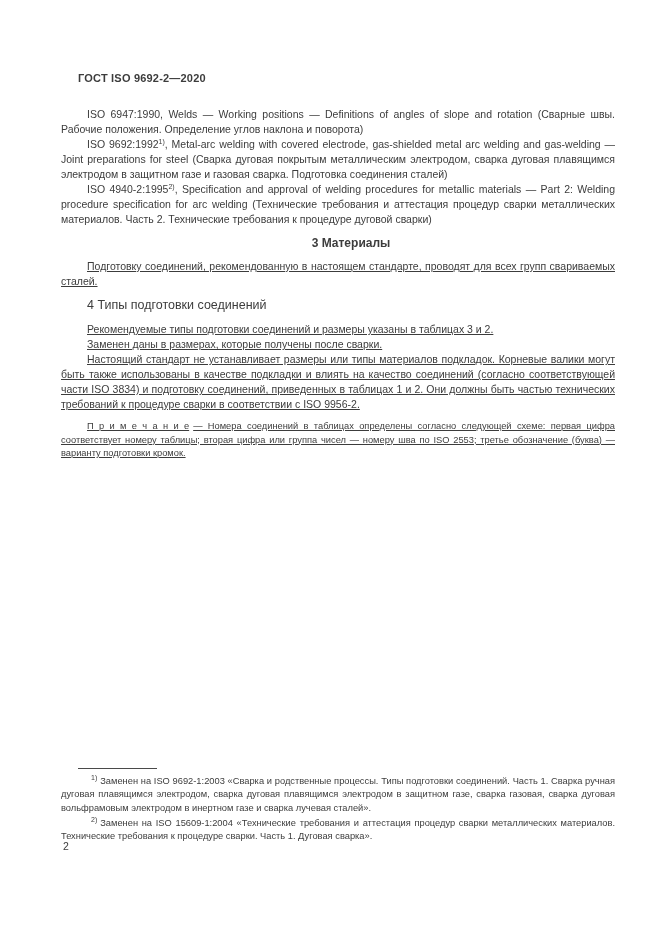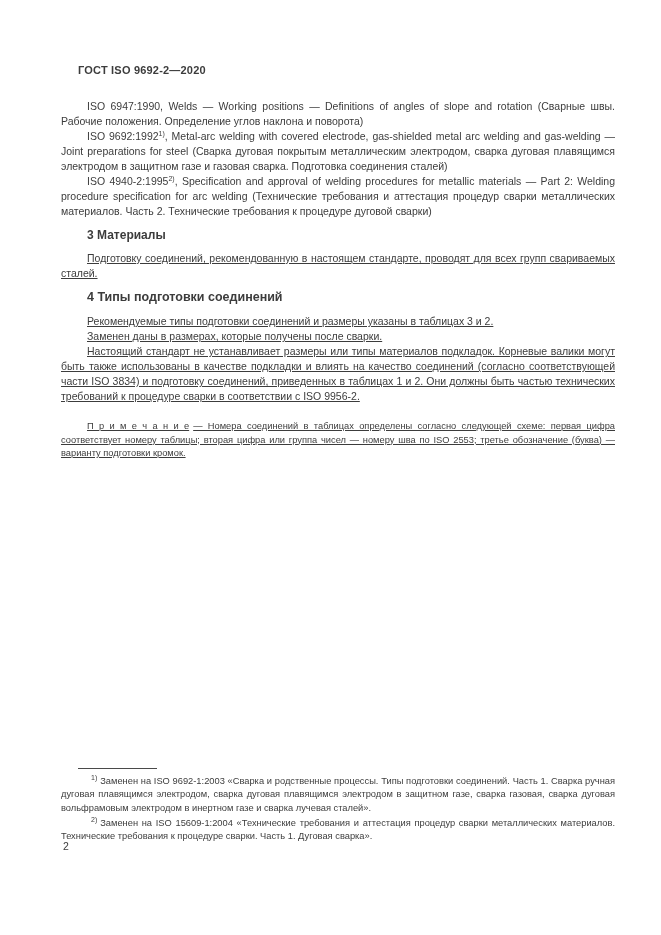--- a/index.html
+++ b/index.html
@@ -12,21 +12,21 @@
     width: 661px;
     height: 935px;
     background: #ffffff;
     color: #3c3c3c;
     font-family: "Liberation Sans", "DejaVu Sans", sans-serif;
     overflow: hidden;
   }
   .content {
     position: absolute;
     left: 61px;
-    top: 4px;
+    top: 12px;
     width: 554px;
   }
   .running-header {
     padding-top: 60px;
     margin: 0 0 0 17px;
     font-size: 11px;
     font-weight: bold;
     line-height: 13px;
     letter-spacing: 0.2px;
   }
@@ -43,33 +43,34 @@
   sup.fn-mark {
     font-size: 7px;
     line-height: 0;
     vertical-align: 4px;
   }
   h2.sec-heading-3 {
     margin: 8px 0 0 26px;
     font-size: 12px;
     font-weight: bold;
     line-height: 16px;
+    text-align: center;
   }
   h2.sec-heading-4 {
     margin: 8px 0 0 26px;
     font-size: 12.5px;
-    font-weight: bold;
+    font-weight: normal;
     line-height: 17px;
   }
   .sec-body {
     margin-top: 8px;
     text-decoration: underline;
   }
   p.note-par {
-    margin: 16px 0 0 0;
+    margin: 8px 0 0 0;
     font-size: 9.3px;
     line-height: 13.5px;
     text-align: justify;
     text-indent: 26px;
   }
   .note-label {
     margin-right: 4px;
   }
   .footnote-area {
     position: absolute;

